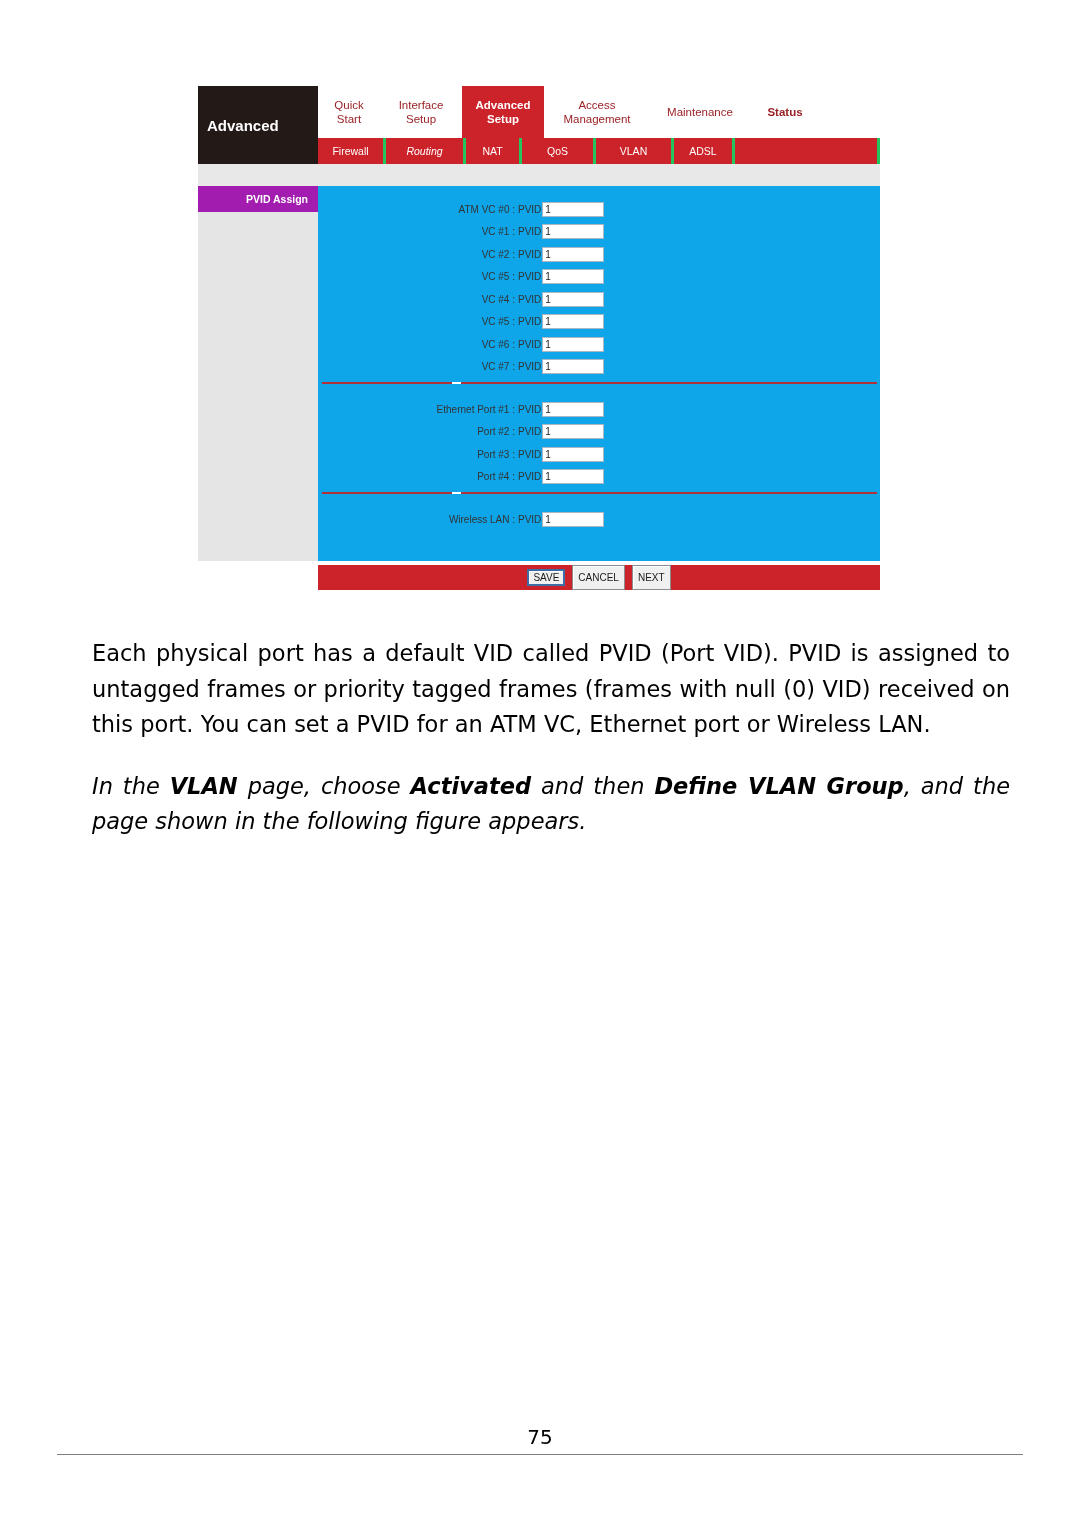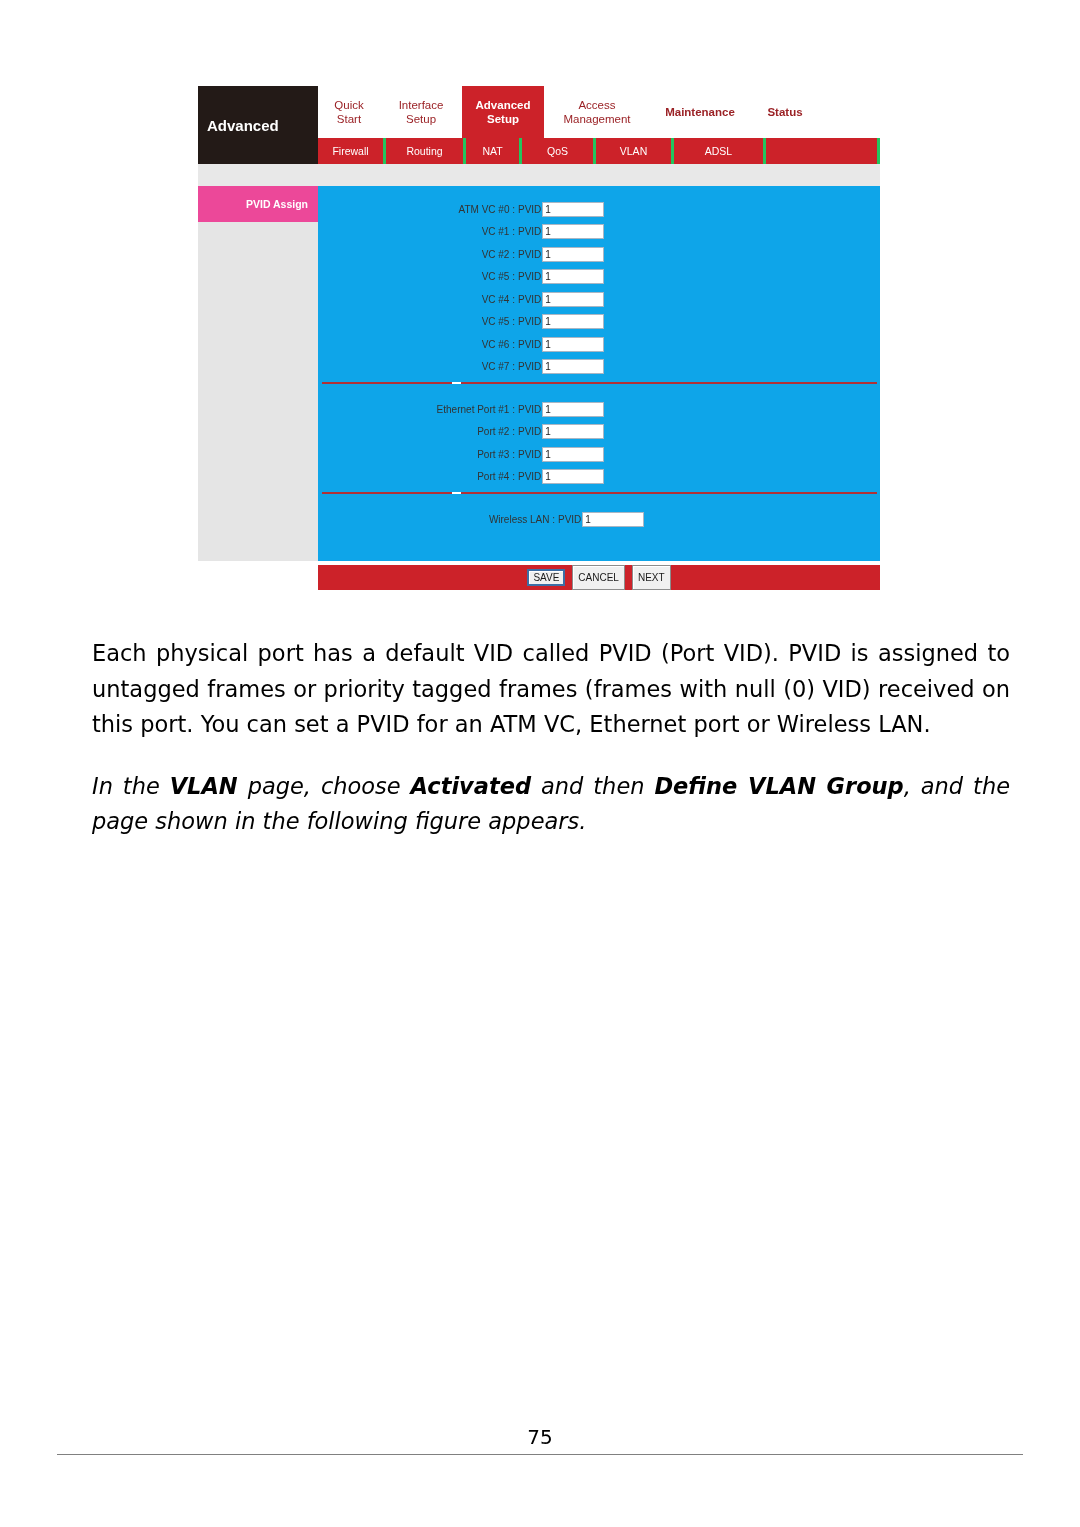--- a/index.html
+++ b/index.html
@@ -60,21 +60,21 @@
     line-height: 1.25;
     text-align: center;
     box-sizing: border-box;
     background: #ffffff;
     white-space: nowrap;
   }
   .ptab.t-quick      { width: 62px; }
   .ptab.t-interface  { width: 82px; }
   .ptab.t-advanced   { width: 82px; background: #cc2229; color: #ffffff; font-weight: bold; }
   .ptab.t-access     { width: 106px; }
-  .ptab.t-maint      { width: 100px; font-weight: bold; }
+  .ptab.t-maint      { width: 100px; }
   .ptab.t-status     { width: 70px; font-weight: bold; }
 
   
   .subtab-row {
     position: absolute;
     left: 120px;
     top: 52px;
     width: 562px;
     height: 26px;
     background: #cc2229;
@@ -86,25 +86,25 @@
     color: #ffffff;
     font-size: 10.5px;
     display: flex;
     align-items: center;
     justify-content: center;
     border-right: 3px solid #22c55e;
     box-sizing: border-box;
     white-space: nowrap;
   }
   .stab.s-firewall { width: 68px; }
-  .stab.s-routing  { width: 80px; }
+  .stab.s-routing  { width: 80px; font-style: italic; }
   .stab.s-nat      { width: 56px; }
   .stab.s-qos      { width: 74px; }
   .stab.s-vlan     { width: 78px; }
-  .stab.s-adsl     { width: 92px; }
+  .stab.s-adsl     { width: 61px; }
   .stab-filler     { flex: 1; }
 
   
   .gray-strip {
     position: absolute;
     left: 0;
     top: 78px;
     width: 682px;
     height: 22px;
     background: #e8e8e8;
@@ -118,42 +118,42 @@
     width: 682px;
     height: 375px;
     display: flex;
   }
   .sidebar {
     width: 120px;
     flex: 0 0 120px;
     background: #e5e5e5;
   }
   .sidebar-head {
-    height: 36px;
-    background: #ec4899;
+    height: 26px;
+    background: #a21caf;
     color: #ffffff;
     font-size: 10.5px;
     font-weight: bold;
     display: flex;
     align-items: center;
     justify-content: flex-end;
     padding-right: 10px;
     box-sizing: border-box;
   }
   .content {
     flex: 1;
     background: #0ea5e9;
     position: relative;
   }
 
   
   .form-group { padding-top: 6px; }
   .group-vc   { padding-top: 12px; }
   .group-eth  { padding-top: 10px; }
-  .group-wlan { padding-top: 10px; padding-left: 40px; }
+  .group-wlan { padding-top: 10px; }
 
   .frow {
     display: flex;
     align-items: center;
     height: 22.5px;
   }
   .frow-label {
     width: 200px;
     text-align: right;
     font-size: 10px;

